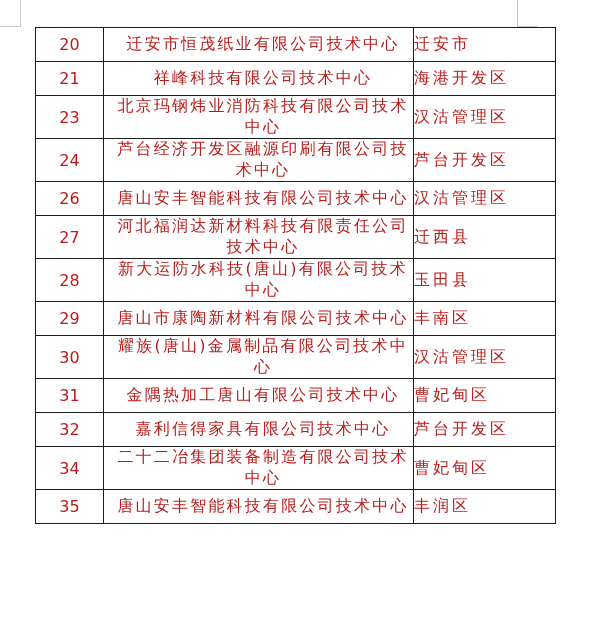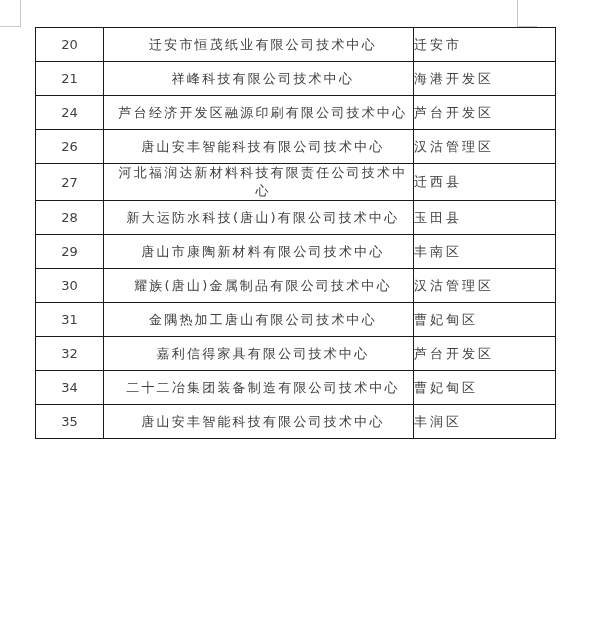--- a/index.html
+++ b/index.html
@@ -3,21 +3,21 @@
 <meta charset="utf-8">
 <style>
   html, body { margin: 0; padding: 0; background: #ffffff; }
   body { width: 601px; height: 641px; position: relative; overflow: hidden;
          font-family: "DejaVu Sans", sans-serif; color: #333; }
   .corner-tl-h { position: absolute; left: 0; top: 26px; width: 20px; height: 1px; background: #c8c8c8; }
   .corner-tl-v { position: absolute; left: 20px; top: 0; width: 1px; height: 27px; background: #c8c8c8; }
   .corner-tr-v { position: absolute; left: 517px; top: 0; width: 1px; height: 27px; background: #c8c8c8; }
   .corner-tr-h { position: absolute; left: 517px; top: 26px; width: 20px; height: 1px; background: #c8c8c8; }
   table.list { position: absolute; left: 35px; top: 27px; border-collapse: collapse; }
-  table.list td { border: 1px solid #1a1a1a; height: 33px; padding: 0; font-size: 13px; color: #404040; }
+  table.list td { border: 1px solid #1a1a1a; height: 33px; padding: 0; font-size: 16px; color: #b91c1c; }
   td.num { width: 67px; text-align: center; font-size: 13px; }
   td.name { width: 300px; padding-left: 9px !important; letter-spacing: 2.2px; text-align: center; }
   td.dist { width: 141px; letter-spacing: 3px; }
 </style>
 </head>
 <body>
 
 <div class="corner-tl-h"></div>
 <div class="corner-tl-v"></div>
 <div class="corner-tr-v"></div>
@@ -27,20 +27,25 @@
   <tbody id="tbody">
     <tr>
         <td class="num">20</td>
         <td class="name">迁安市恒茂纸业有限公司技术中心</td>
         <td class="dist">迁安市</td>
       </tr>
     <tr>
         <td class="num">21</td>
         <td class="name">祥峰科技有限公司技术中心</td>
         <td class="dist">海港开发区</td>
+      </tr>
+    <tr>
+        <td class="num">23</td>
+        <td class="name">北京玛钢炜业消防科技有限公司技术中心</td>
+        <td class="dist">汉沽管理区</td>
       </tr>
     <tr>
         <td class="num">24</td>
         <td class="name">芦台经济开发区融源印刷有限公司技术中心</td>
         <td class="dist">芦台开发区</td>
       </tr>
     <tr>
         <td class="num">26</td>
         <td class="name">唐山安丰智能科技有限公司技术中心</td>
         <td class="dist">汉沽管理区</td>

